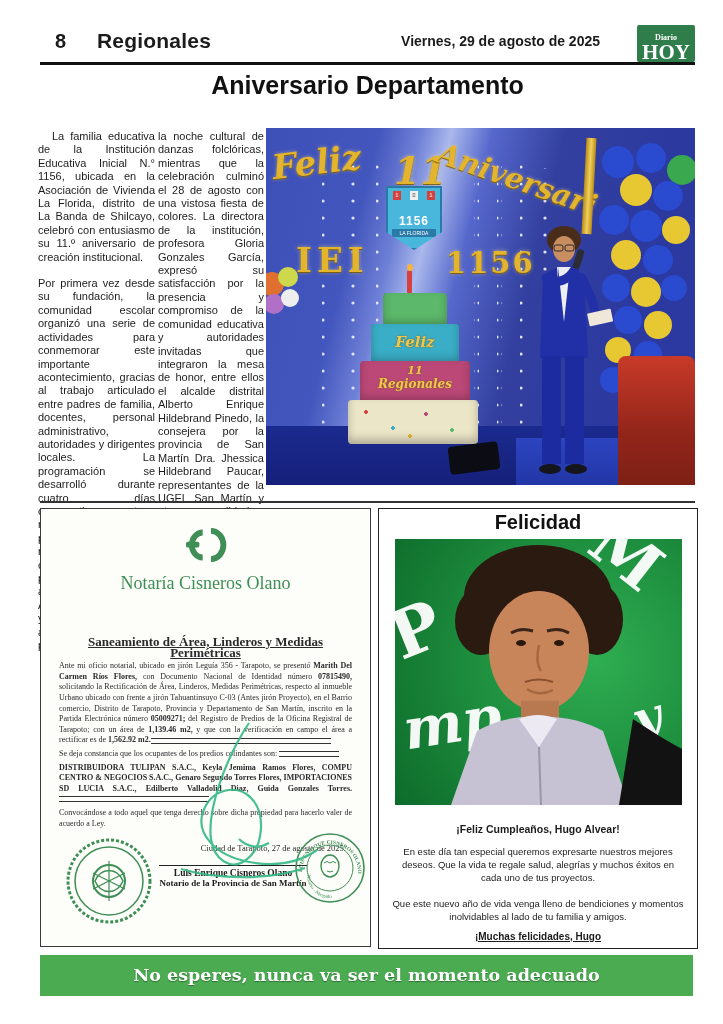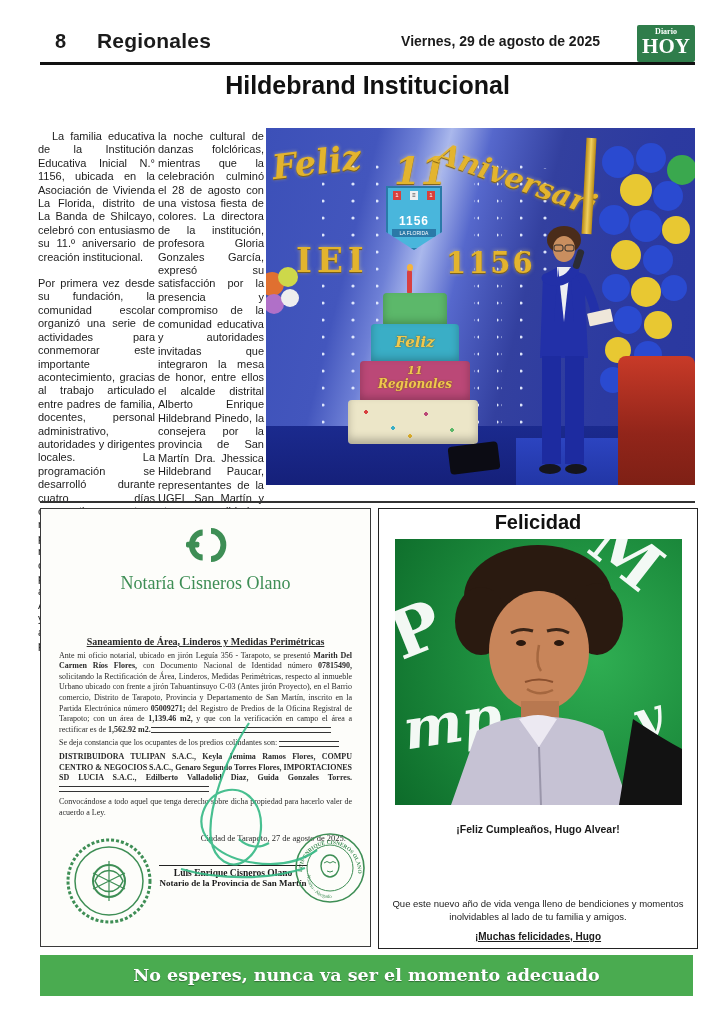--- a/index.html
+++ b/index.html
@@ -4,21 +4,21 @@
 <style>
   html,body{margin:0;padding:0;background:#ffffff;}
   #page{position:relative;width:723px;height:1024px;background:#ffffff;overflow:hidden;
         font-family:"Liberation Sans",sans-serif;color:#1b1b1b;}
   .abs{position:absolute;}
   
   .pagenum{font-size:20px;font-weight:bold;}
   .section{font-size:21px;font-weight:bold;letter-spacing:.2px;}
   .dateline{font-size:14px;text-align:right;}
   .logo{background:#2f7d4b;color:#fff;text-align:center;border-radius:2px;}
-  .logo .top{font-size:8px;font-weight:bold;padding-top:2px;font-family:"Liberation Serif",serif;}
+  .logo .top{font-size:8px;font-weight:bold;padding-top:8px;font-family:"Liberation Serif",serif;}
   .logo .main{font-size:21px;font-weight:bold;font-family:"Liberation Serif",serif;line-height:20px;}
   .hrule{background:#111;}
   
   .headline{font-size:25px;font-weight:bold;text-align:center;line-height:28px;color:#111;}
   .col{font-size:11px;line-height:13.4px;text-align:justify;color:#1c1c1c;}
   .col p{margin:0 0 13px 0;}
   .col p.ind{text-indent:14px;}
   
   .photo{overflow:hidden;background:
      linear-gradient(104deg,#3c50b8 0%,#4356bd 22%,#6e80d6 30%,#aab8ec 36%,#5668cc 44%,#33409f 58%,#2c3aa0 78%,#2a38a0 100%);}
@@ -37,21 +37,21 @@
   .tier{border-radius:4px;box-shadow:inset 0 -5px 8px rgba(0,0,0,.25);}
   .cakescript{color:#f0c84e;font-family:"DejaVu Serif",serif;font-style:italic;font-weight:bold;
               text-shadow:0 0 2px #7a5c0e;}
   .speaker{background:#0c0c14;border-radius:4px;transform:rotate(-7deg);}
   .redtable{background:linear-gradient(180deg,#c83a28,#92251a 60%,#7e2015);border-radius:8px 8px 0 0;}
   
   .docbox{background:#fdfdfa;border:1.5px solid #3a3a3a;overflow:hidden;}
   .felbox{background:#fff;border:1.5px solid #222;overflow:hidden;}
   .notaryname{color:#3e8e55;font-family:"Liberation Serif",serif;font-weight:normal;font-size:18px;text-align:center;}
   .doc{font-family:"Liberation Serif",serif;font-size:8px;line-height:10.6px;text-align:justify;color:#2a2a2a;}
-  .doc .tc{text-align:center;font-weight:bold;text-decoration:underline;font-size:10px;margin-bottom:3px;}
+  .doc .tc{text-align:center;font-weight:bold;text-decoration:underline;font-size:13px;margin-bottom:3px;}
   .doc p{margin:0 0 3px 0;}
   .dfill{display:inline-block;height:4px;border-top:1px solid #333;border-bottom:1px solid #333;vertical-align:middle;}
   .docdate{text-align:right;font-family:"Liberation Serif",serif;font-size:8.5px;margin-top:14px;padding-right:6px;}
   .sigblock{text-align:center;font-family:"Liberation Serif",serif;}
   .sigline{border-top:1.2px solid #222;margin-bottom:2px;}
   .signame{font-size:9.5px;font-weight:bold;}
   .sigtitle{font-size:9px;font-weight:bold;}
   
   .feltitle{font-size:20px;font-weight:bold;text-align:center;color:#111;}
   .felphoto{background:radial-gradient(circle at 70% 45%,#2fae52 0%,#1f9140 45%,#0d6b2a 100%);overflow:hidden;position:absolute;}
@@ -71,21 +71,21 @@
   <div class="abs pagenum" style="left:55px;top:30px;">8</div>
   <div class="abs section" style="left:97px;top:29px;">Regionales</div>
   <div class="abs dateline" style="left:400px;top:33px;width:200px;font-weight:bold;">Viernes, 29 de agosto de 2025</div>
   <div class="abs logo" style="left:637px;top:25px;width:58px;height:37px;">
     <div class="top">Diario</div>
     <div class="main">HOY</div>
   </div>
   <div class="abs hrule" style="left:40px;top:62px;width:655px;height:3px;"></div>
 
   <div class="abs headline" style="left:40px;top:71px;width:655px;">
-    <div>Hildebrand Institucional</div>
+    <div>Aniversario Departamento</div>
   </div>
 
   <div class="abs col" style="left:38px;top:130px;width:117px;height:356px;">
     <p class="ind">La familia educativa de la Institución Educativa Inicial N.° 1156, ubicada en la Asociación de Vivienda La Florida, distrito de La Banda de Shilcayo, celebró con entusiasmo su 11.º aniversario de creación institucional.</p>
     <p>Por primera vez desde su fundación, la comunidad escolar organizó una serie de actividades para conmemorar este importante acontecimiento, gracias al trabajo articulado entre padres de familia, docentes, personal administrativo, autoridades y dirigentes locales. La programación se desarrolló durante cuatro días consecutivos y estuvo marcada por una activa participación de los niños y niñas de tres a cinco años, quienes presentaron diversas actividades culturales. Asimismo, las docentes y personal administrativo participaron en</p>
   </div>
   <div class="abs col" style="left:158px;top:130px;width:106px;height:356px;">
     <p>la noche cultural de danzas folclóricas, mientras que la celebración culminó el 28 de agosto con una vistosa fiesta de colores. La directora de la institución, profesora Gloria Gonzales García, expresó su satisfacción por la presencia y compromiso de la comunidad educativa y autoridades invitadas que integraron la mesa de honor, entre ellos el alcalde distrital Alberto Enrique Hildebrand Pinedo, la consejera por la provincia de San Martín Dra. Jhessica Hildebrand Paucar, representantes de la UGEL San Martín y otras personalidades. Este aniversario marca un hito en la historia de la joven institución, que reafirma su compromiso con la formación integral de los más pequeños de la comunidad de La Florida.</p>
   </div>
 
@@ -274,19 +274,20 @@
         <path d="M130,143 q14,-5 28,0" stroke="#8a4f2e" stroke-width="2" fill="none"></path>
         <rect x="126" y="162" width="38" height="28" fill="#b87850"></rect>
         <path d="M56,266 L82,192 Q110,176 143,178 Q178,176 208,192 L234,266 Z" fill="#c6c2d4"></path>
         <path d="M124,180 L144,208 L162,180 Q143,172 124,180 Z" fill="#ece9f2"></path>
         <path d="M144,208 L146,266" stroke="#9a96aa" stroke-width="2"></path>
         <path d="M238,180 Q268,200 287,210 L287,266 L224,266 Z" fill="#121212"></path>
       </svg>
     </div>
 
     <div class="abs felheading" style="left:10px;top:314px;width:298px;">¡Feliz Cumpleaños, Hugo Alvear!</div>
+    <div class="abs felbody" style="left:12px;top:336px;width:294px;">En este día tan especial queremos expresarte nuestros mejores deseos. Que la vida te regale salud, alegrías y muchos éxitos en cada uno de tus proyectos.</div>
     <div class="abs felbody" style="left:12px;top:388px;width:294px;">Que este nuevo año de vida venga lleno de bendiciones y momentos inolvidables al lado de tu familia y amigos.</div>
     <div class="abs felclosing" style="left:10px;top:422px;width:298px;text-decoration:underline;">¡Muchas felicidades, Hugo</div>
   </div>
 
   <div class="abs banner" style="left:40px;top:955px;width:653px;height:41px;">No esperes, nunca va ser el momento adecuado</div>
 
 </div>
 
 </body></html>

